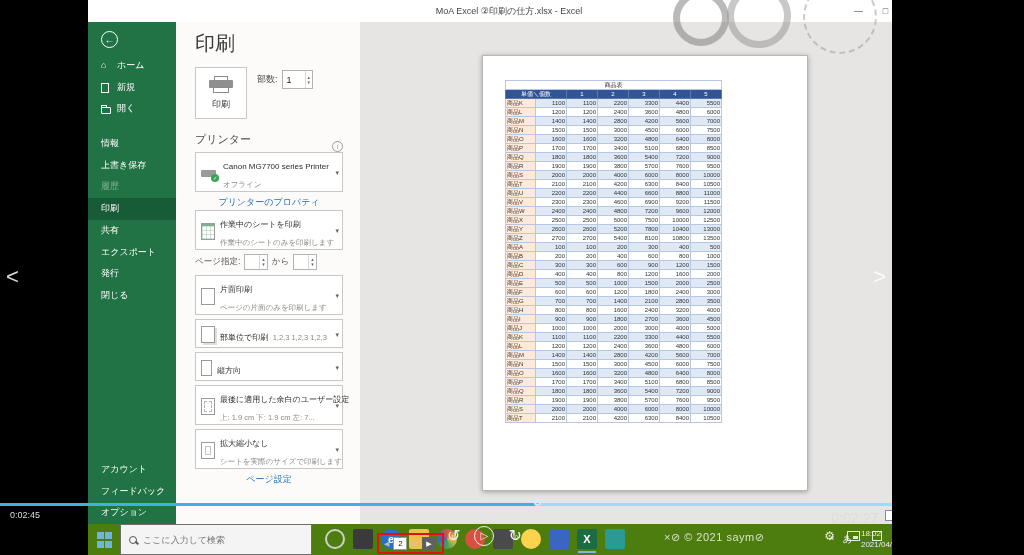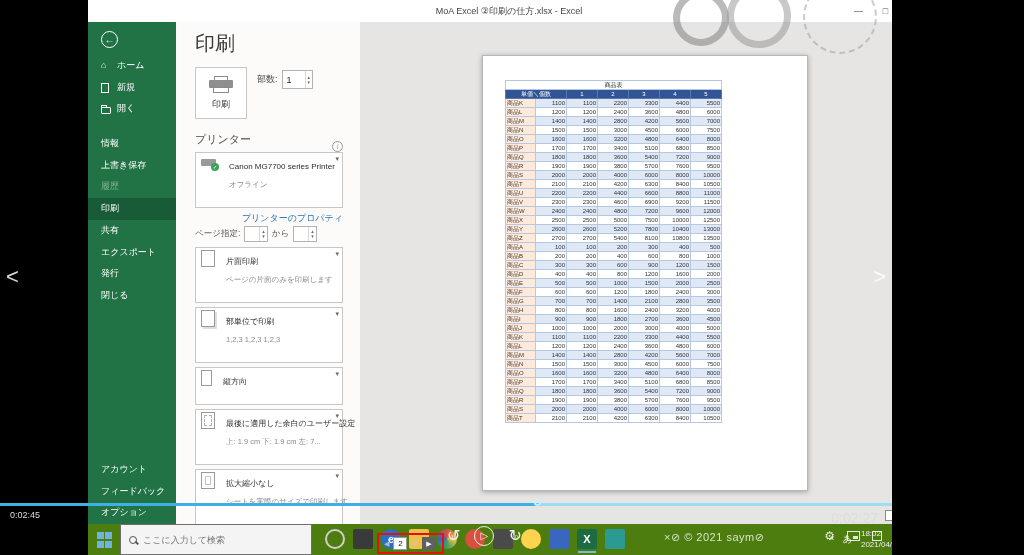--- a/index.html
+++ b/index.html
@@ -40,36 +40,36 @@
 .copies{display:flex;align-items:center;gap:4px;font-size:9px;color:#444;margin-top:3px}
 .spin{display:flex;border:1px solid #b5b3b1;background:#fff;height:19px;align-items:center}
 .spin-val{width:22px;text-align:left;padding-left:4px;font-size:9px;color:#222}
 .spin-arrows{display:flex;flex-direction:column;border-left:1px solid #d8d8d8;height:100%;justify-content:center}
 .spin-arrows i{font-style:normal;font-size:5px;line-height:5px;padding:0 2px;color:#666}
 .spin.small{height:16px}
 .spin.small .spin-val{width:14px;font-size:8px}
 .sec-head-row{display:flex;align-items:flex-end;justify-content:space-between;width:148px}
 .sec-head{font-size:11px;color:#4a4a4a;margin:5px 0 5px;display:block}
 .info-ic{width:11px;height:11px;border:1px solid #9a9a9a;border-radius:50%;color:#9a9a9a;font-size:7px;display:flex;align-items:center;justify-content:center;font-style:italic}
-.dd{width:148px;min-height:29px;border:1px solid #c9c7c5;background:#fff;display:flex;align-items:flex-start;gap:11px;padding:2px 3px 16px 5px;margin-bottom:4px}
+.dd{width:148px;min-height:29px;border:1px solid #c9c7c5;background:#fff;display:flex;align-items:center;gap:5px;padding:2px 3px 0 5px;margin-bottom:4px}
 .dd-text{flex:1;min-width:0}
 .dd-title{font-size:8px;color:#2b2b2b;white-space:nowrap;overflow:hidden}
 .dd-sub{font-size:7.5px;color:#8a8a8a;white-space:nowrap;overflow:hidden}
 .chev{font-size:7px;color:#666;flex-shrink:0}
 .dd-icon{width:14px;height:17px;border:1px solid #9a9a9a;background:#fff;flex-shrink:0;position:relative}
 .v-sheet{border-top:3px solid #7fae92;background:linear-gradient(rgba(33,115,70,.2) 1px,transparent 1px),linear-gradient(90deg,rgba(33,115,70,.2) 1px,transparent 1px);background-size:4px 4px}
 .v-collate{box-shadow:2px 2px 0 #dedede}
 .v-portrait{width:11px;height:16px}
 .v-margins:after{content:"";position:absolute;inset:2px;border:1px dashed #b5b5b5}
 .v-scale:after{content:"";position:absolute;inset:3px;border:1px solid #c5c5c5}
 .mini-printer{position:relative;width:17px;height:15px;flex-shrink:0}
 .mp-body{position:absolute;left:0;top:4px;width:15px;height:7px;background:#9a9a9a;border-radius:1px}
 .mp-check{position:absolute;right:-1px;bottom:-1px;width:8px;height:8px;border-radius:50%;background:#3aa556;color:#fff;font-size:5px;display:flex;align-items:center;justify-content:center}
 .link{font-size:9px;color:#2470b3;width:148px;display:block}
-.link.right{text-align:right;margin:3px 0 1px}
+.link.right{text-align:center;margin:3px 0 1px}
 .range-row{display:flex;align-items:center;gap:4px;font-size:8.5px;color:#555;margin:1px 0 5px;width:148px}
 .preview{flex:1;position:relative}
 .page{position:absolute;left:50%;transform:translateX(-50%);top:33px;width:326px;height:436px;background:#fff;border:1px solid #b9b7b5;box-shadow:0 1px 5px rgba(0,0,0,.3)}
 .ptable{position:absolute;left:22px;top:24px;border-collapse:collapse;table-layout:fixed;border:1px solid #666}
 .ptable th,.ptable td{border:1px solid #b7c6e2;font-size:6px;line-height:1;height:9px;padding:0 1px;font-weight:400;overflow:hidden;white-space:nowrap}
 .tbl-title{border:1px solid #555;font-size:7px;text-align:center;height:12px;color:#222;background:#fff}
 .hdr th{background:#305496;color:#fff;border-color:#5b77a8;text-align:center}
 .corner{font-size:5.5px}
 .ptable td{text-align:right;color:#333}
 .ptable td.name-cell{background:#fdeada;text-align:left;color:#3f332a}
@@ -231,20 +231,28 @@
               </span>
             <span class="dd-text">
               <span class="dd-title">Canon MG7700 series Printer</span>
               <span class="dd-sub">オフライン</span>
             </span>
             <span class="chev">▾</span>
           </div>
           <span class="link right">プリンターのプロパティ</span>
 
 
+          <div class="dd">
+            <span class="dd-icon v-sheet"></span>
+            <span class="dd-text">
+              <span class="dd-title">作業中のシートを印刷</span>
+              <span class="dd-sub">作業中のシートのみを印刷します</span>
+            </span>
+            <span class="chev">▾</span>
+          </div>
 
           <div class="range-row">
             <span>ページ指定:</span>
             <span class="spin small">
                 <span class="spin-val"></span>
                 <span class="spin-arrows">
                   <i>▴</i>
                   <i>▾</i>
                 </span>
               </span>

